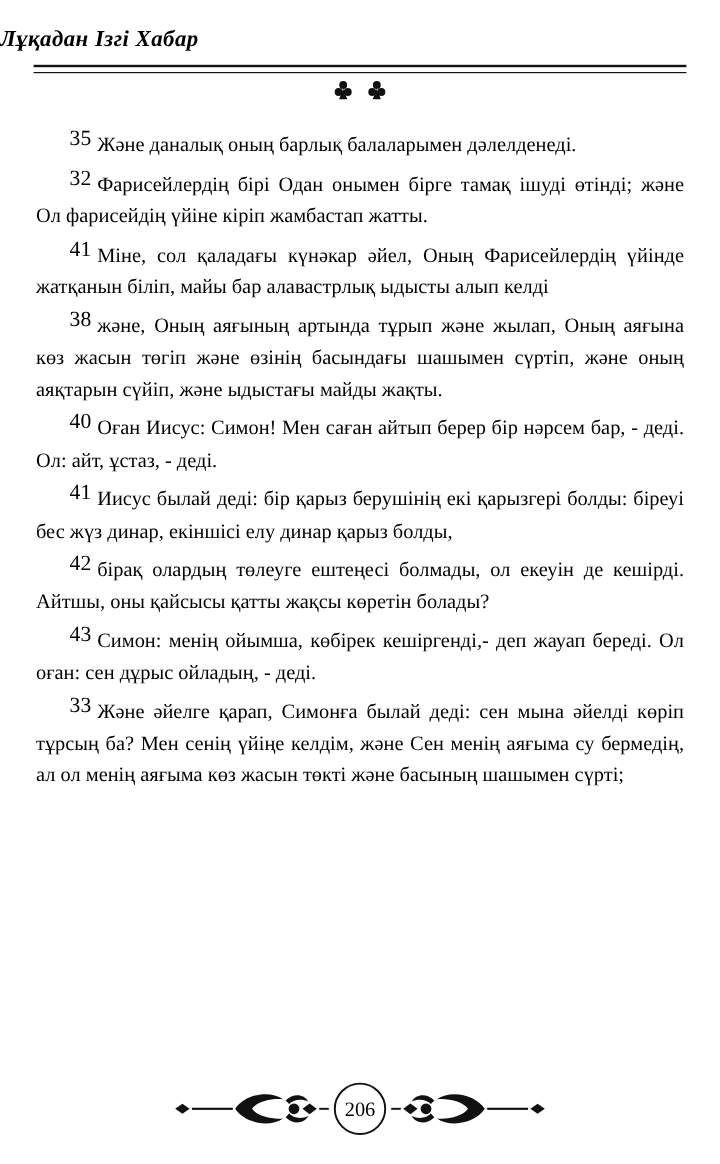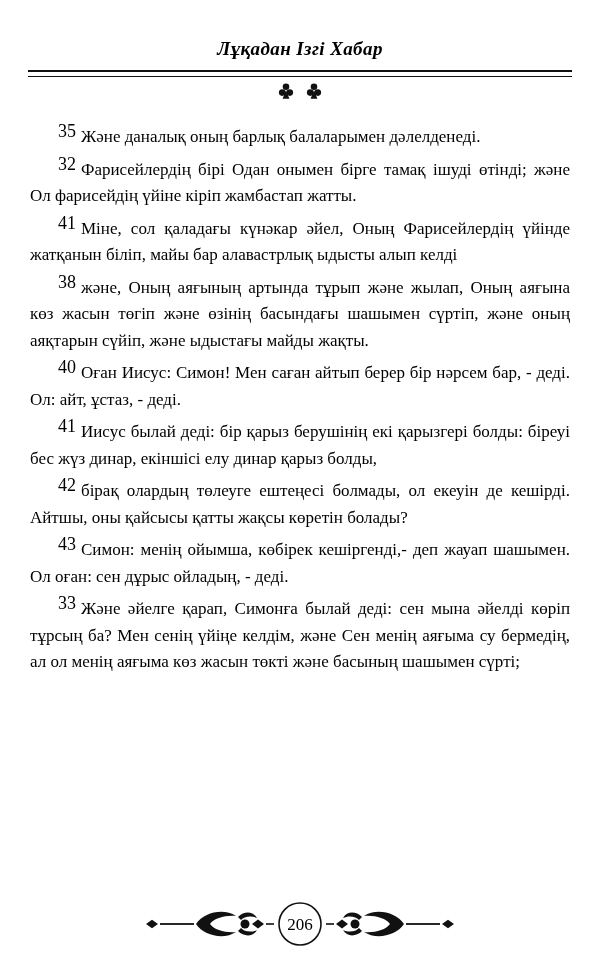--- a/index.html
+++ b/index.html
@@ -11,22 +11,21 @@
     position: relative;
     width: 600px;
     height: 970px;
     margin: 0 auto;
     background: #ffffff;
     color: #000000;
     font-family: "Liberation Serif", serif;
     overflow: hidden;
   }
   .header {
-    text-align: center;
-    padding-top: 38px;
+    padding-top: 22px;
   }
   .title {
     font-size: 19px;
     font-weight: bold;
     font-style: italic;
     letter-spacing: 0.4px;
   }
   .double-rule {
     margin: 10px 28px 0 28px;
     height: 4px;
@@ -96,21 +95,21 @@
   </div>
 
   <div class="content">
     <p><span class="vnum">35</span><span>Және даналық оның барлық балаларымен дәлелденеді.</span></p>
     <p><span class="vnum">32</span><span>Фарисейлердің бірі Одан онымен бірге тамақ ішуді өтінді; және Ол фарисейдің үйіне кіріп жамбастап жатты.</span></p>
     <p><span class="vnum">41</span><span>Міне, сол қаладағы күнәкар әйел, Оның Фарисейлердің үйінде жатқанын біліп, майы бар алавастрлық ыдысты алып келді</span></p>
     <p><span class="vnum">38</span><span>және, Оның аяғының артында тұрып және жылап, Оның аяғына көз жасын төгіп және өзінің басындағы шашымен сүртіп, және оның аяқтарын сүйіп, және ыдыстағы майды жақты.</span></p>
     <p><span class="vnum">40</span><span>Оған Иисус: Симон! Мен саған айтып берер бір нәрсем бар, - деді. Ол: айт, ұстаз, - деді.</span></p>
     <p><span class="vnum">41</span><span>Иисус былай деді: бір қарыз берушінің екі қарызгері болды: біреуі бес жүз динар, екіншісі елу динар қарыз болды,</span></p>
     <p><span class="vnum">42</span><span>бірақ олардың төлеуге ештеңесі болмады, ол екеуін де кешірді. Айтшы, оны қайсысы қатты жақсы көретін болады?</span></p>
-    <p><span class="vnum">43</span><span>Симон: менің ойымша, көбірек кешіргенді,- деп жауап шашымен. Ол оған: сен дұрыс ойладың, - деді.</span></p>
+    <p><span class="vnum">43</span><span>Симон: менің ойымша, көбірек кешіргенді,- деп жауап береді. Ол оған: сен дұрыс ойладың, - деді.</span></p>
     <p><span class="vnum">33</span><span>Және әйелге қарап, Симонға былай деді: сен мына әйелді көріп тұрсың ба? Мен сенің үйіңе келдім, және Сен менің аяғыма су бермедің, ал ол менің аяғыма көз жасын төкті және басының шашымен сүрті;</span></p>
   </div>
 
   <div class="footer">
     <svg width="320" height="64" viewBox="0 0 320 64" aria-hidden="true">
       <g id="fl-left">
         <path d="M6 32 l6 -4.2 6 4.2 -6 4.2 Z"></path>
         <rect x="20" y="31.1" width="34" height="1.8"></rect>
         <path d="M56 32 C64 20 84 16 96 24 C86 23 74 26 70 32 C74 38 86 41 96 40 C84 48 64 44 56 32 Z"></path>
         <path d="M98 25 C104 19 113 19 117 26 C111 23 104 24.5 101 28 Z"></path>

